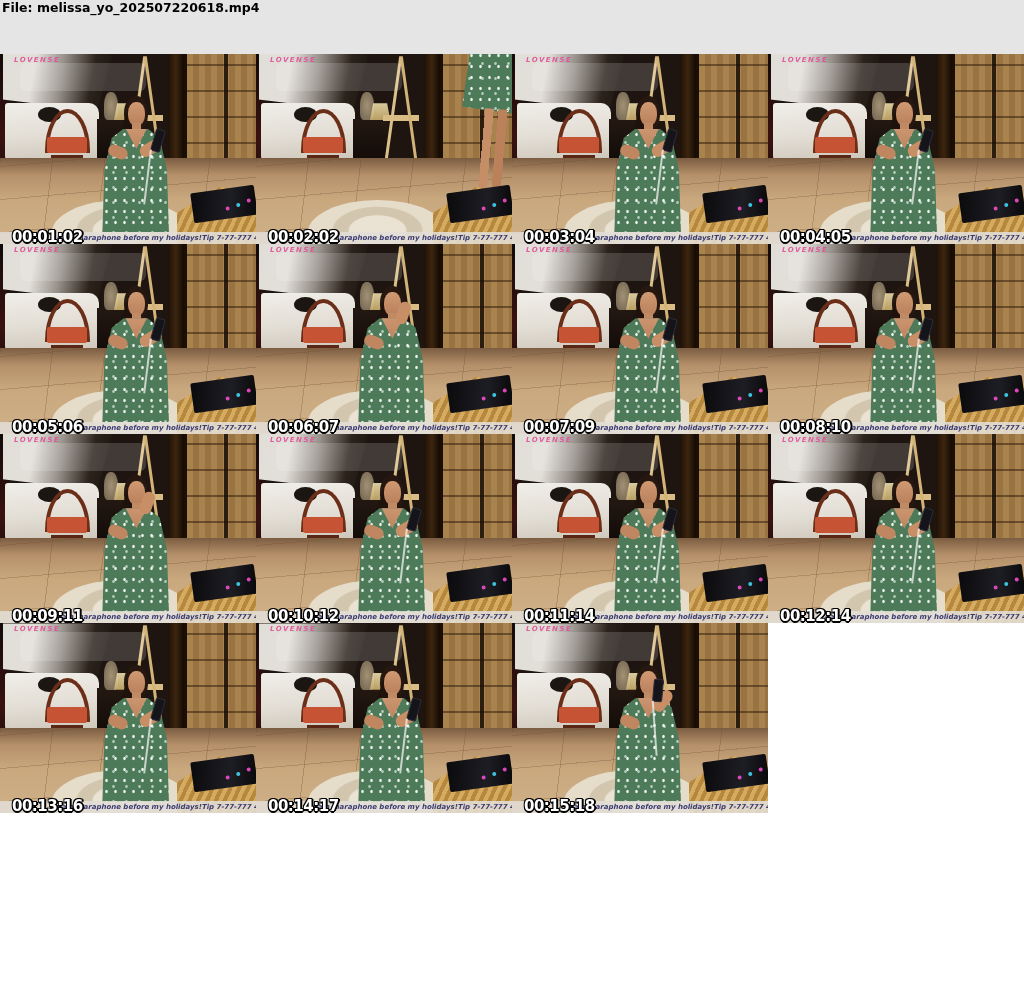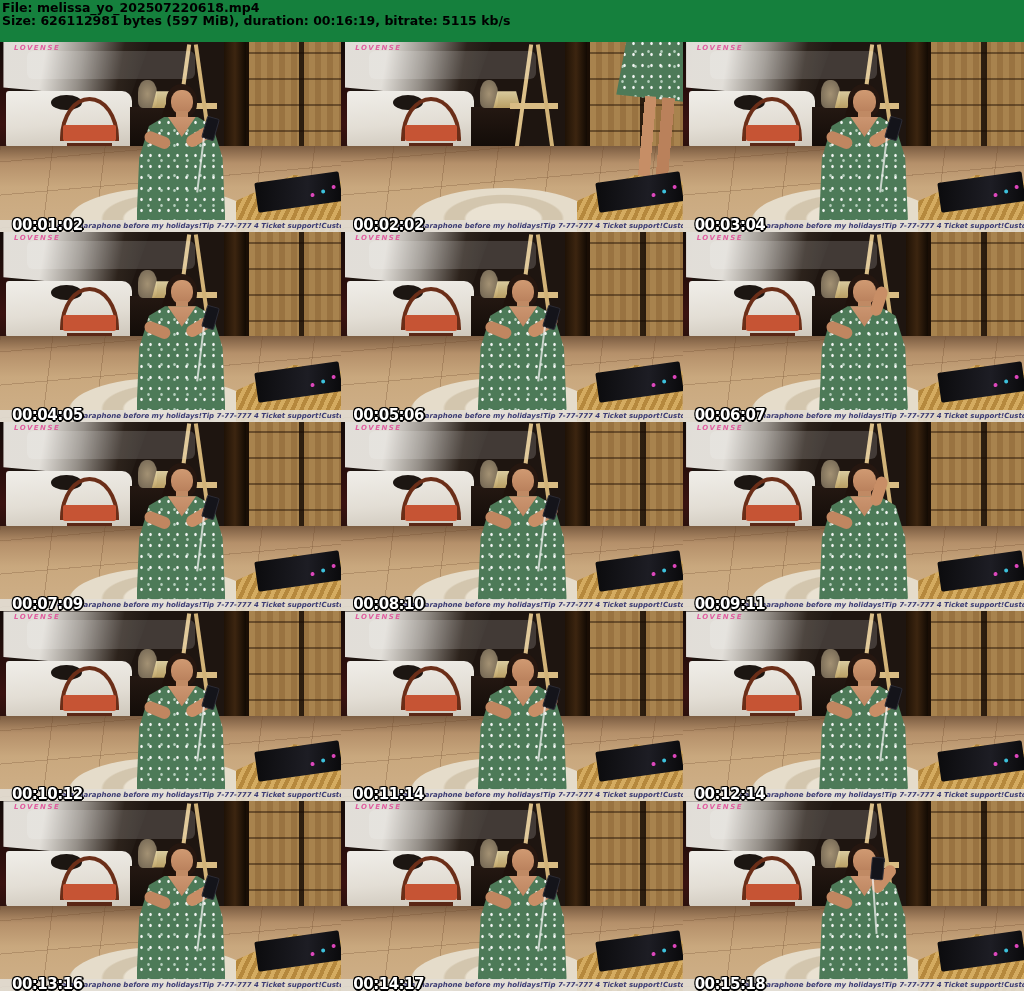--- a/index.html
+++ b/index.html
@@ -1,27 +1,27 @@
 <!DOCTYPE html>
 <html><head>
 <meta charset="utf-8">
 <style>
   * { margin:0; padding:0; box-sizing:border-box; }
   html,body { width:1024px; height:1003px; background:#fff; overflow:hidden;
               font-family:"DejaVu Sans", sans-serif; }
 
   
-  .file-header { width:1024px; height:42px; background:#15803d; color:#000;
+  .file-header { width:1024px; height:54px; background:#e5e5e5; color:#000;
                  padding:1px 0 0 2px; }
   .file-header div { font-size:12.5px; font-weight:bold; line-height:13.2px;
                      white-space:nowrap; }
 
   
   .grid { width:1024px; height:949px; display:grid;
-          grid-template-columns:repeat(3,1fr); grid-template-rows:repeat(5,1fr); }
+          grid-template-columns:repeat(4,1fr); grid-template-rows:repeat(5,1fr); }
 
   .tile { position:relative; overflow:hidden; background:#1e1510; }
   .tile * { position:absolute; }
 
   
   .curtain-edge { left:0; top:0; width:2.6%; height:62%;
                   background:linear-gradient(#120a08,#3a1210 70%,#24100c); }
   .canopy { left:1%; top:0; width:43%; height:30%;
             background:linear-gradient(100deg, rgba(236,233,227,.95) 0 28%,
                        rgba(170,165,158,.85) 52%, rgba(52,42,34,.65) 78%, rgba(20,15,12,.5));
@@ -128,21 +128,20 @@
   .timestamp-overlay { left:12px; bottom:-1px; z-index:8; color:#fff; font-size:15px;
                        font-weight:bold; letter-spacing:-.5px; line-height:15px;
                        text-shadow:-1px -1px 0 #000, 1px -1px 0 #000, -1px 1px 0 #000,
                                    1px 1px 0 #000, 0 2px 0 #000, 2px 0 0 #000; }
 </style>
 </head>
 <body>
 
 <div class="file-header">
   <div>File: melissa_yo_202507220618.mp4</div>
-  <div>Size: 626112981 bytes (597 MiB), duration: 00:16:19, bitrate: 5115 kb/s</div>
 </div>
 
 <div class="grid">
   <div class="tile">
     <div class="curtain-edge"></div>
     <div class="canopy"></div>
     <div class="bed"></div>
     <div class="blanket"></div>
     <div class="side-table"></div>
     <div class="vase"></div>

